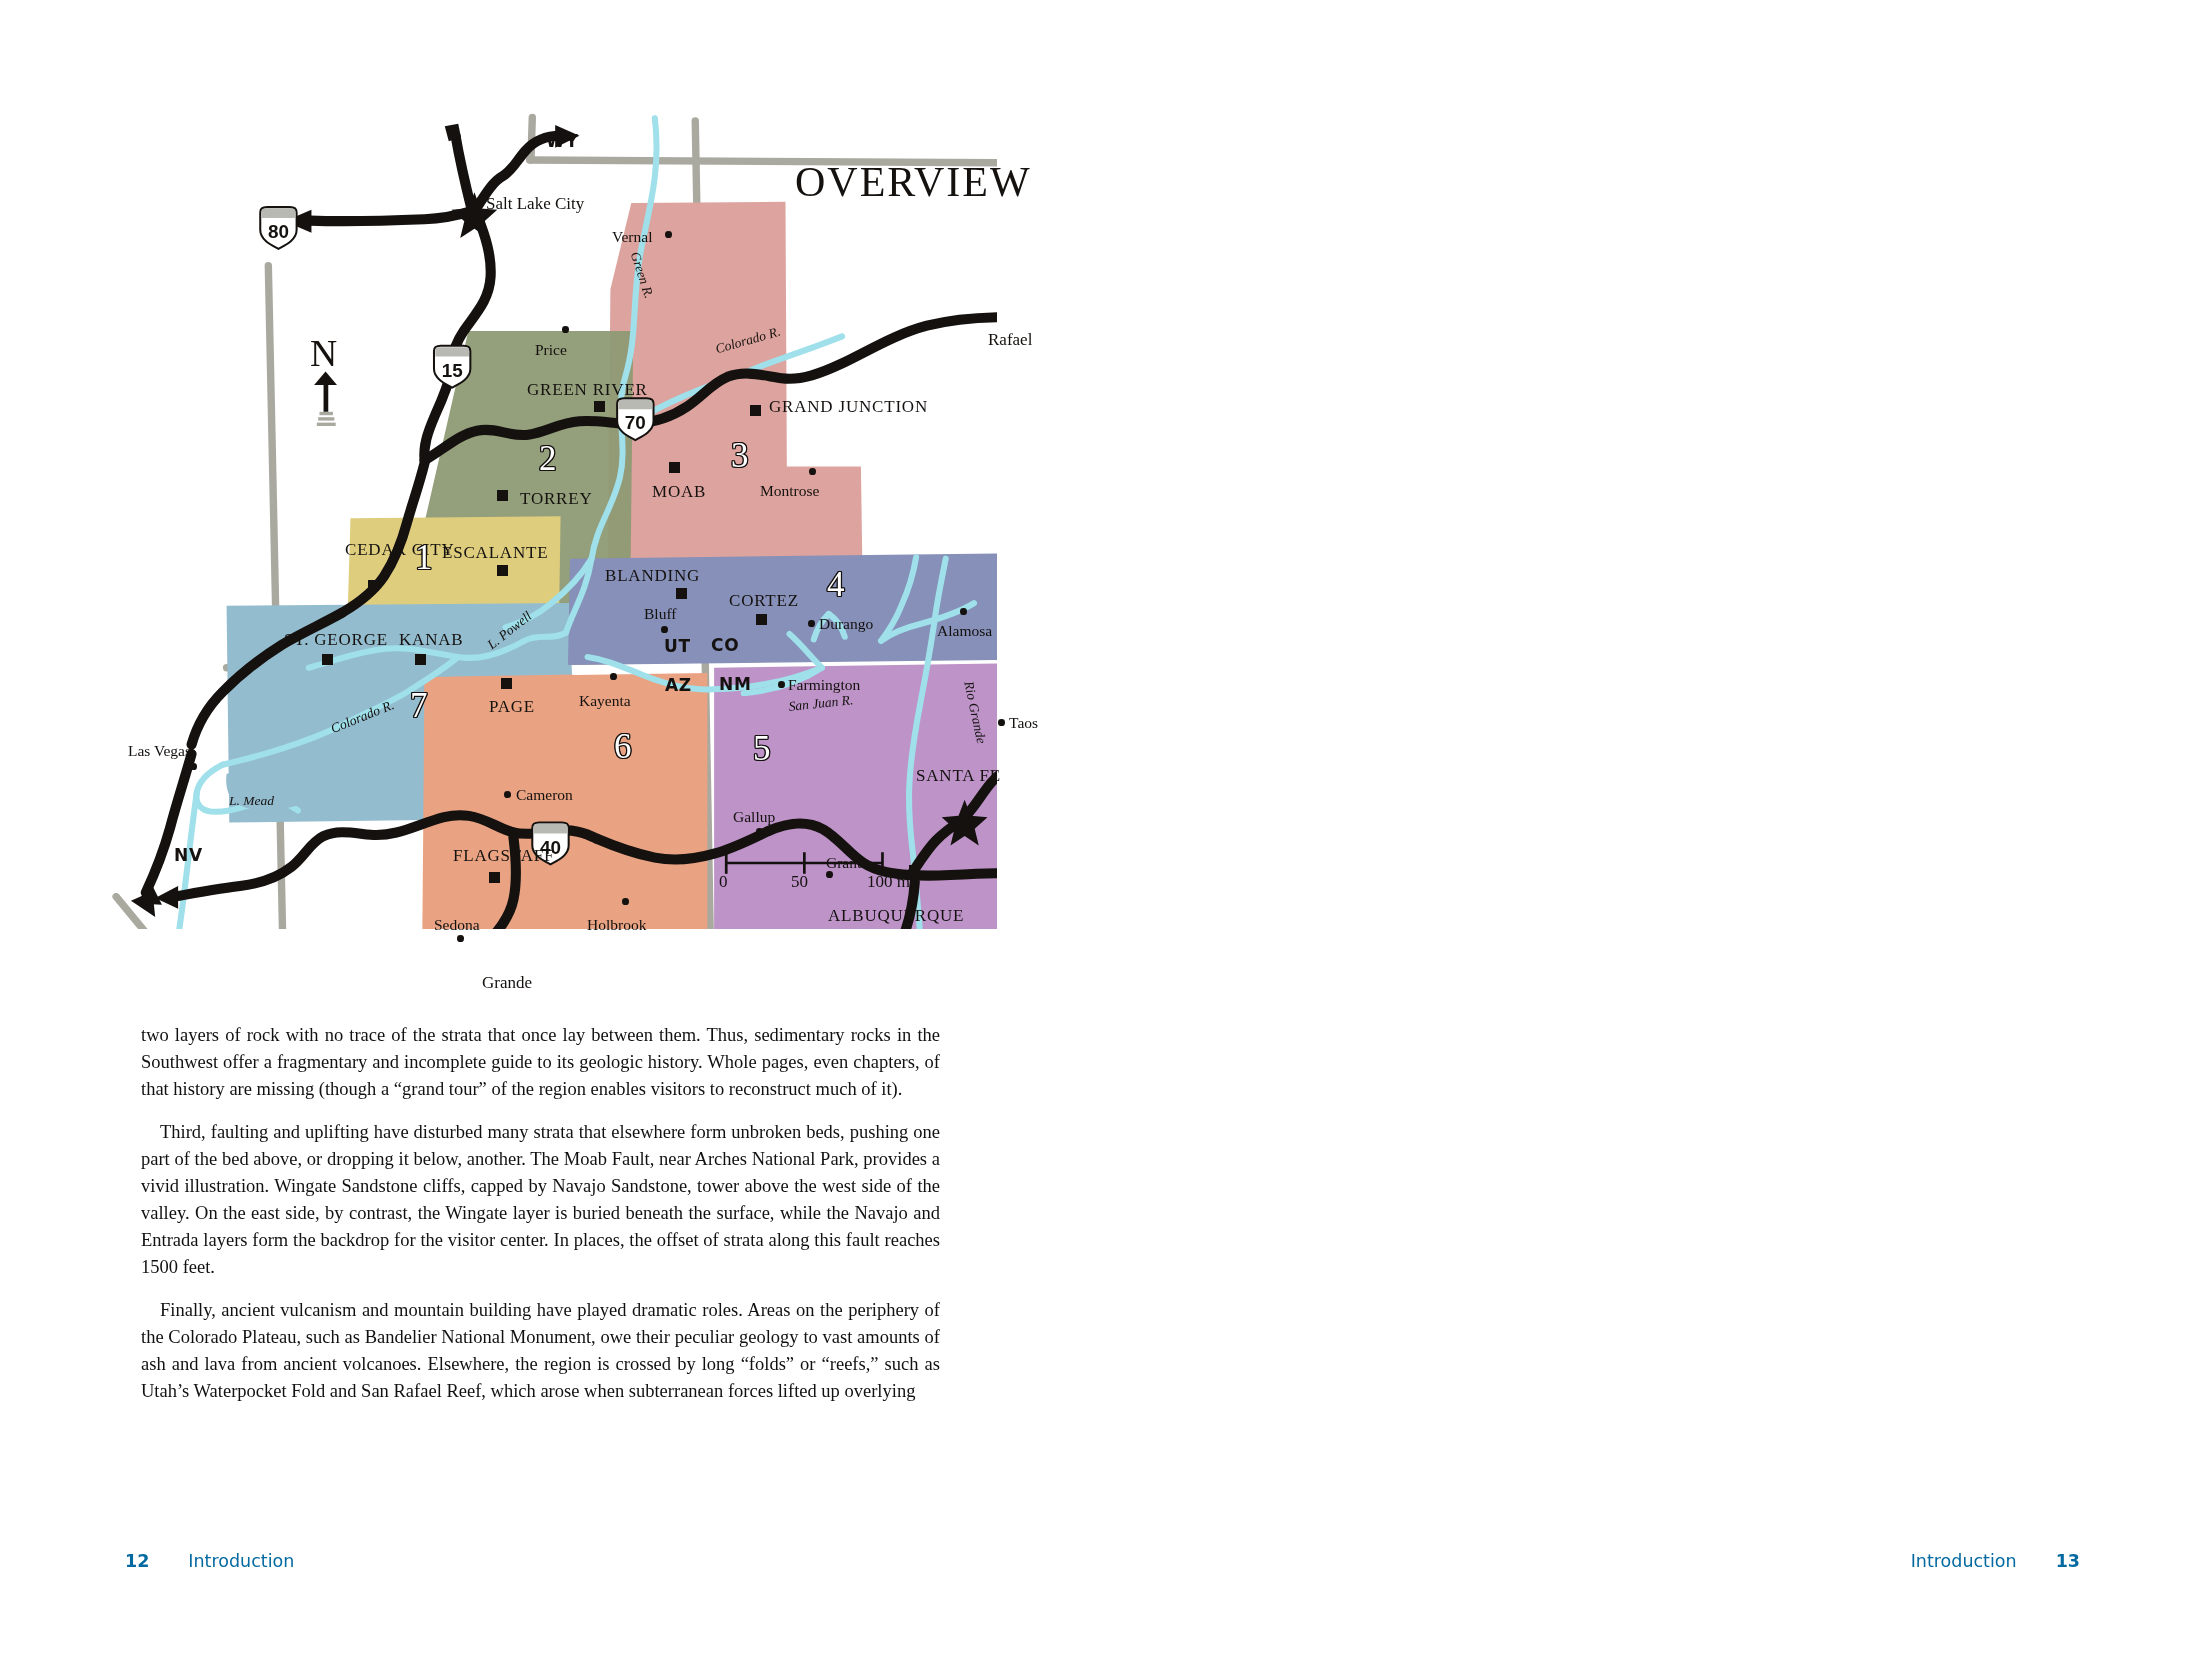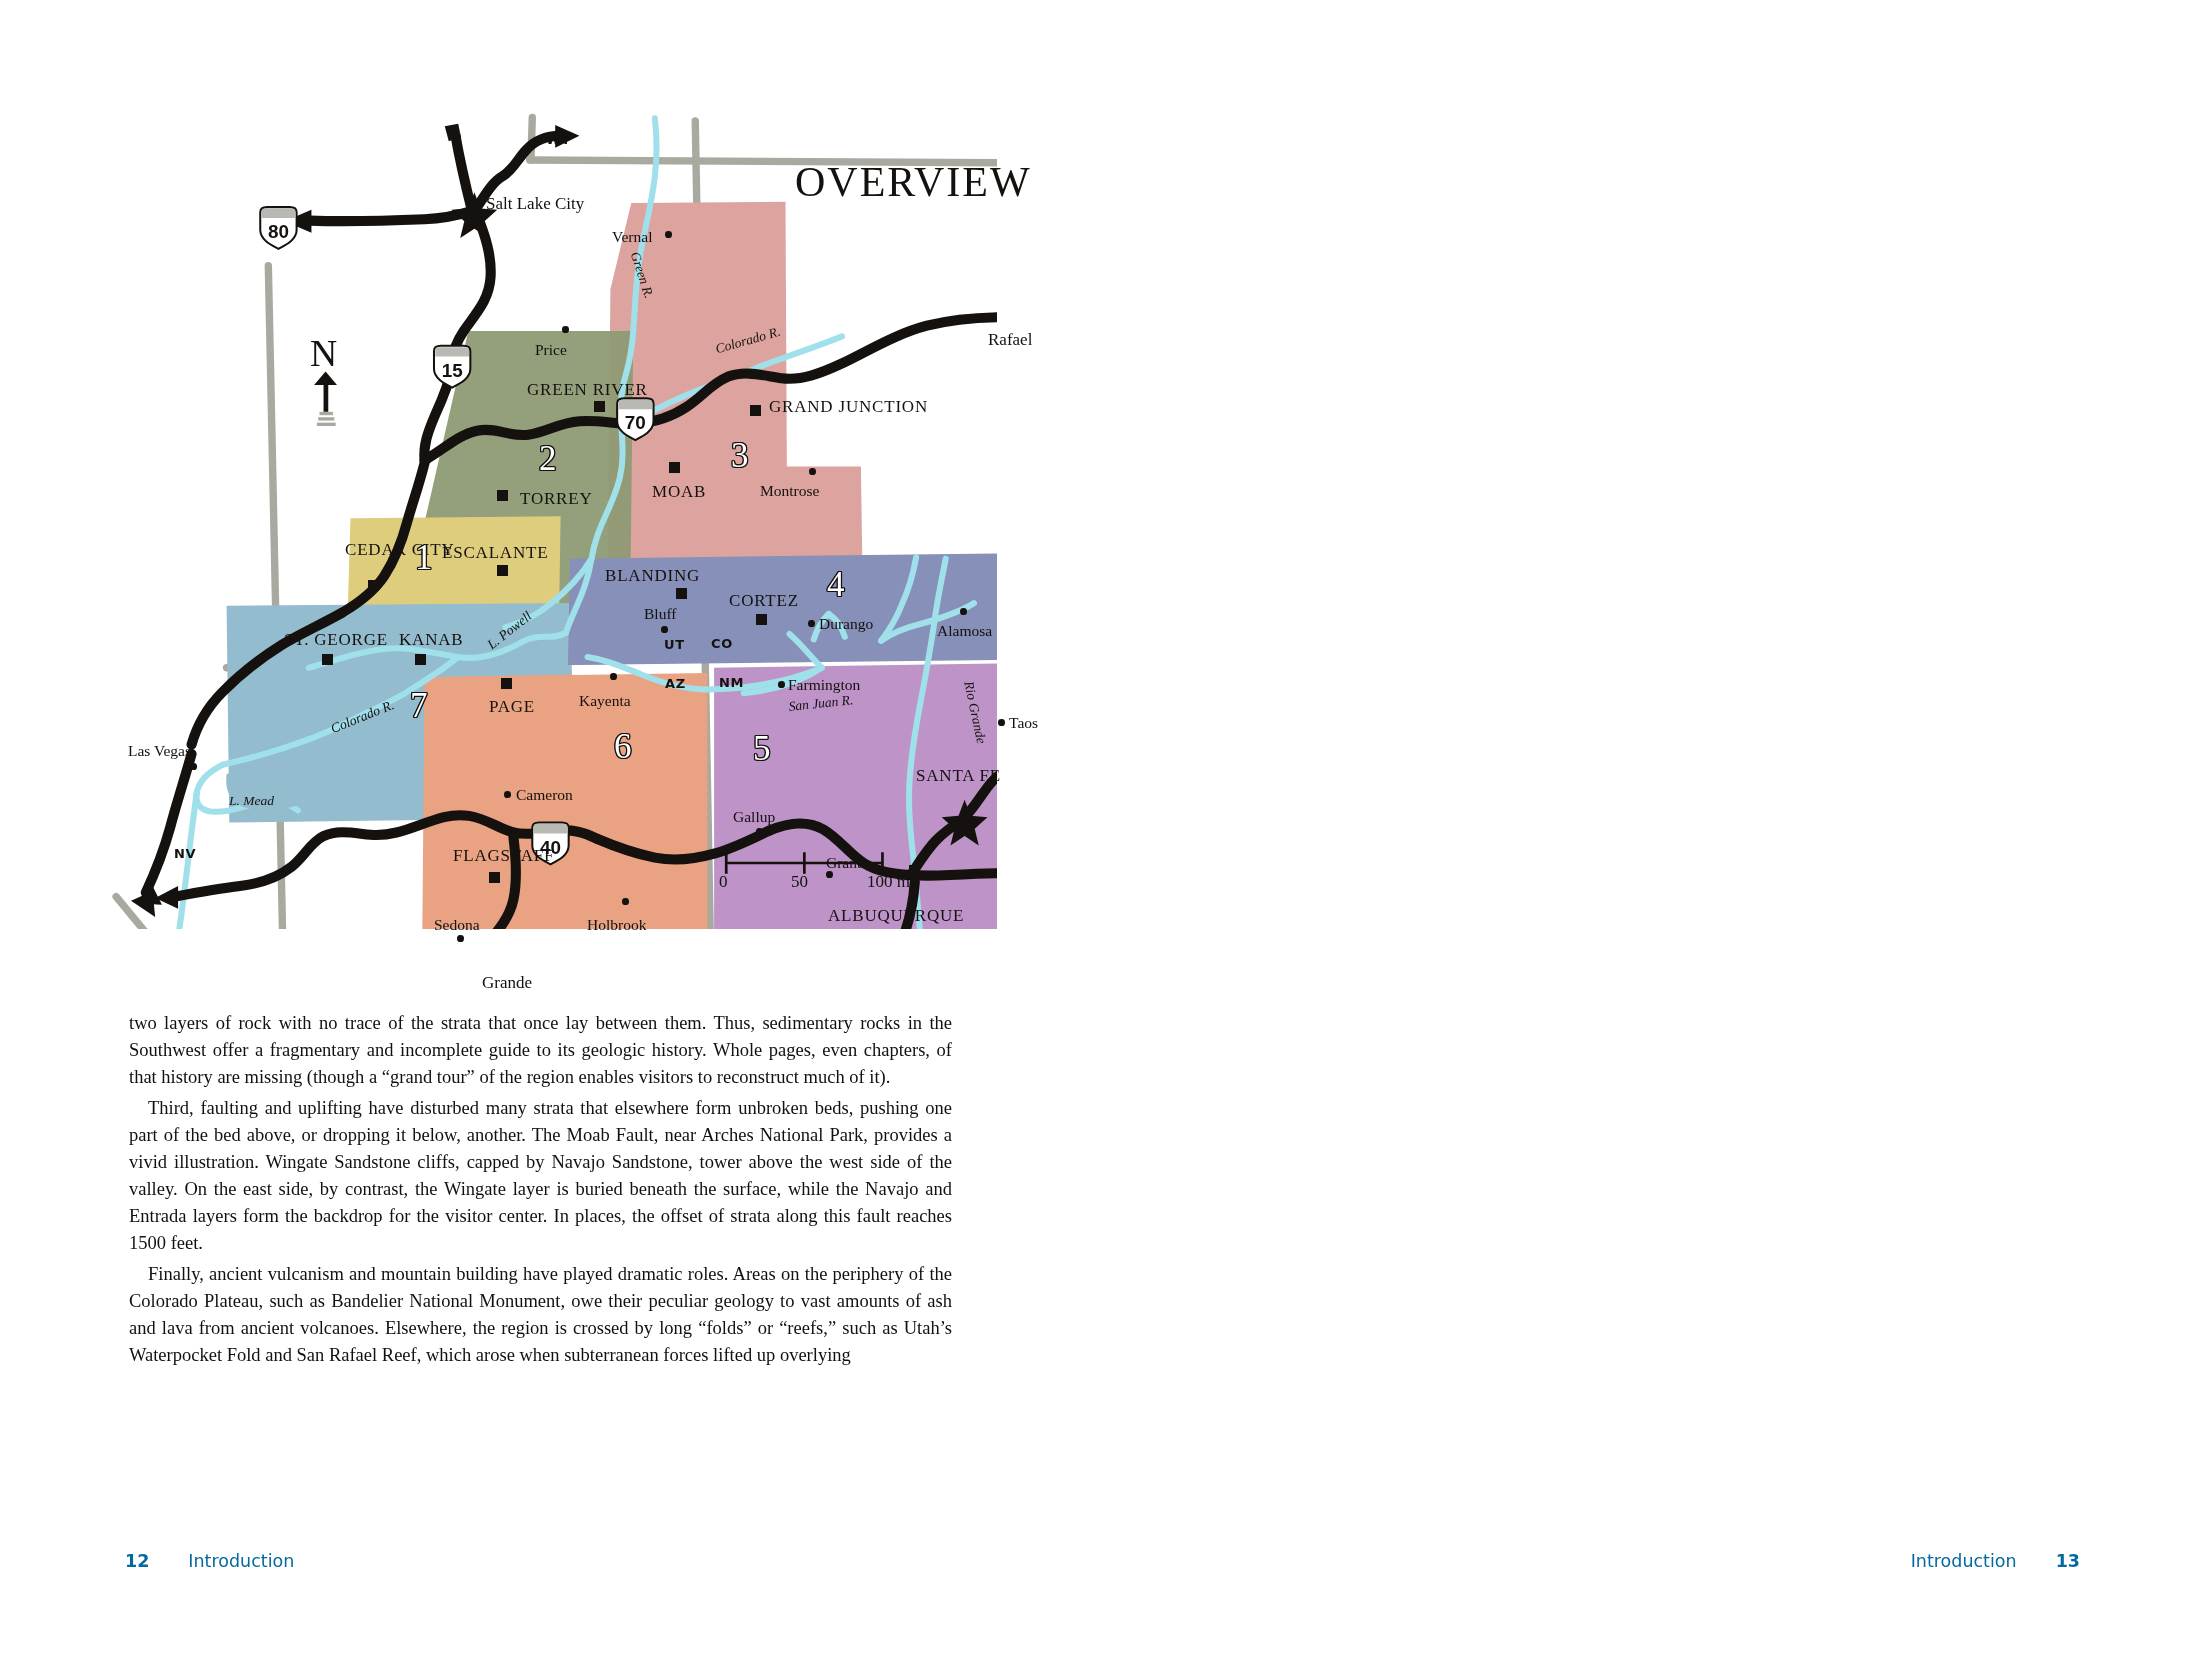--- a/index.html
+++ b/index.html
@@ -67,21 +67,21 @@
   }
   .mlabel.city-minor {
     font-size: 15.5px;
   }
   .mlabel.capital {
     font-size: 17px;
   }
   .mlabel.state {
     font-family: "DejaVu Sans", sans-serif;
     font-weight: bold;
-    font-size: 13px;
+    font-size: 17px;
     letter-spacing: 0.7px;
     text-align: right;
   }
   .mlabel.water {
     font-size: 13.5px;
     font-style: italic;
   }
   .region-num {
     position: absolute;
     font-family: "Liberation Serif", serif;
@@ -117,21 +117,21 @@
   
   .col {
     position: absolute;
     width: 831px;
     font-size: 18.5px;
     line-height: 27px;
     text-align: justify;
     color: #111111;
     font-family: "Liberation Serif", serif;
   }
-  .col p { margin: 4px; text-indent: 0; }
+  .col p { margin: 16px; text-indent: 0; }
   .col p + p { text-indent: 19px; }
 
   .left-col  { left: 125px; top: 1006px; }
 
   .folio {
     position: absolute;
     bottom: 83px;
     font-family: "DejaVu Sans", sans-serif;
     font-weight: bold;
     font-size: 17.5px;

